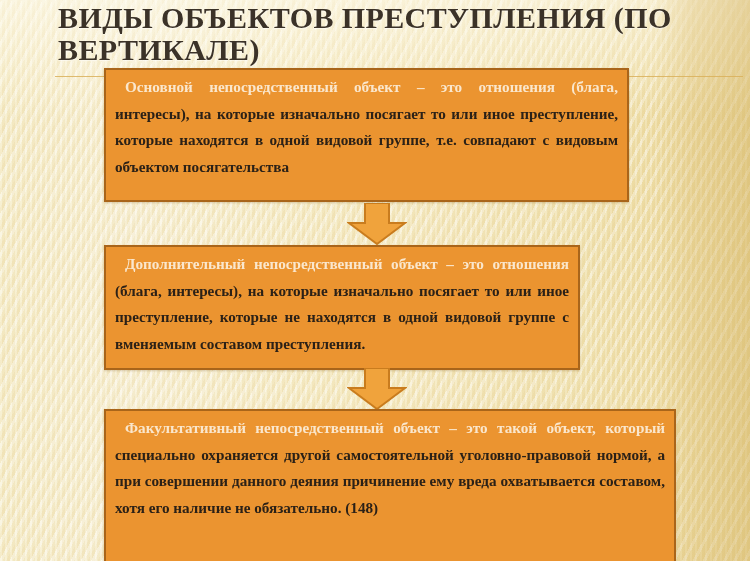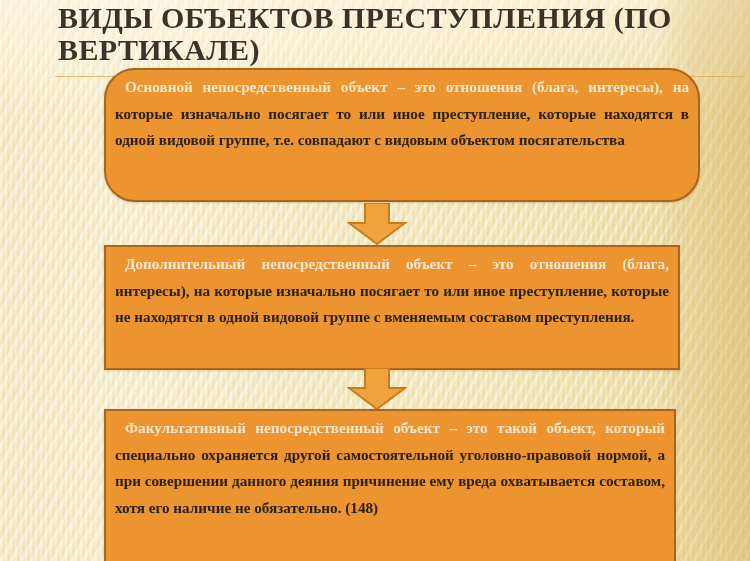--- a/index.html
+++ b/index.html
@@ -123,22 +123,22 @@
   }
   .box p {
     margin: 0;
     text-indent: 10px;
   }
   
   .box p::first-line {
     color: #fae7cd;
   }
 
-  #box1 { left: 104px; top: 68px;  width: 596px; height: 134px; border-radius: 31px; }
-  #box2 { left: 104px; top: 245px; width: 576px; height: 125px; }
+  #box1 { left: 104px; top: 68px;  width: 525px; height: 134px; }
+  #box2 { left: 104px; top: 245px; width: 476px; height: 125px; }
   #box3 { left: 104px; top: 409px; width: 572px; height: 166px; }
 
   
   .arrow {
     position: absolute;
     z-index: 6;
   }
   #arrow1 { left: 347px; top: 203px; width: 60px; height: 42px; }
   #arrow2 { left: 347px; top: 368px; width: 60px; height: 42px; }
 

